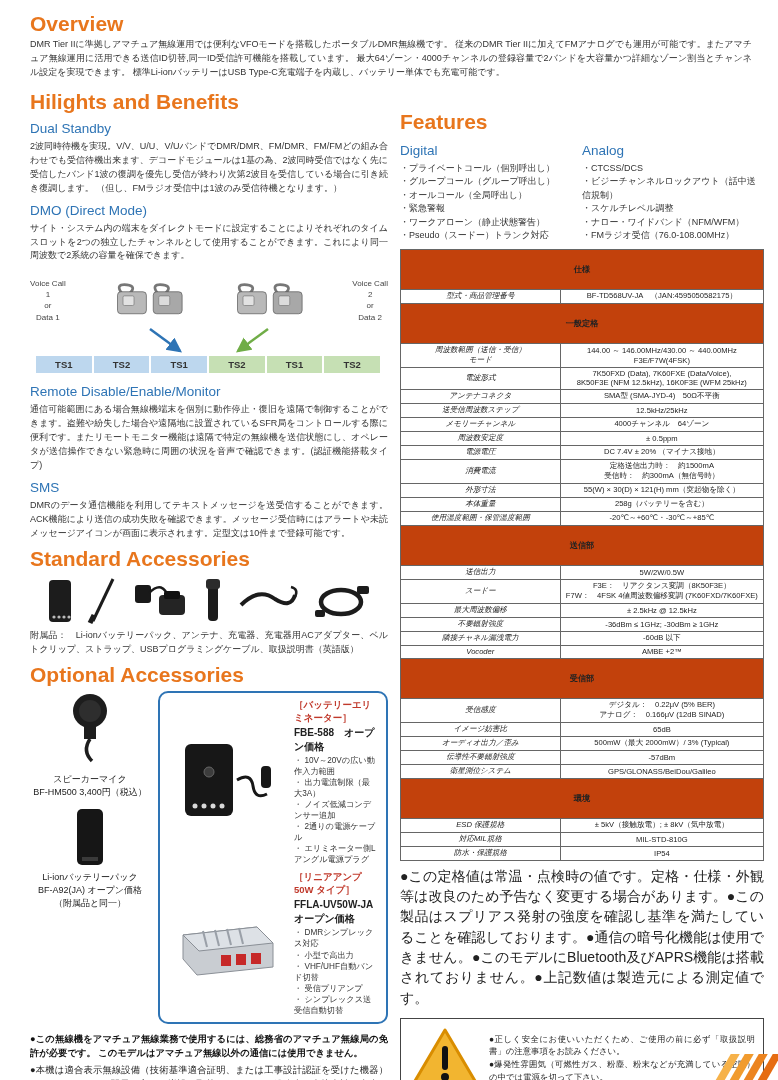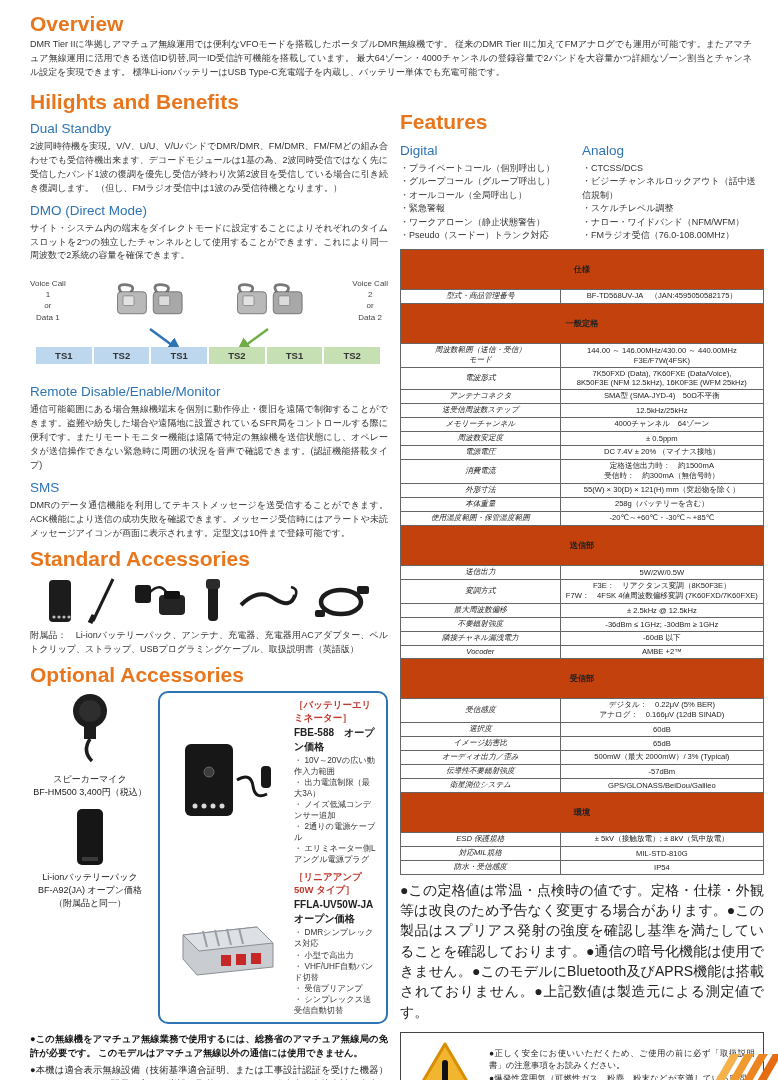--- a/index.html
+++ b/index.html
@@ -18,21 +18,21 @@
   
   .feat-cols{display:flex;gap:0;margin-top:2px;}
   .feat-col{width:50%;}
   .feat-item{font-size:9px;line-height:1.5;color:#333;}
   .feat-item::before{content:"・";}
 
   
   .dmo{position:relative;margin:4px 0 2px 0;height:108px;}
   .dmo-top{display:flex;align-items:center;justify-content:space-between;height:62px;gap:46px;}
   .dmo-label{font-size:8px;color:#444;text-align:center;width:52px;line-height:1.4;white-space:pre-line;}
-  .ts-strip{display:flex;position:absolute;left:6px;right:6px;bottom:13px;height:17px;}
+  .ts-strip{display:flex;position:absolute;left:6px;right:6px;bottom:4px;height:17px;}
   .ts-cell{flex:1;text-align:center;font-size:9.5px;font-weight:bold;color:#333;line-height:17px;border-right:2px solid #fff;}
   .ts-strip .ts-cell:nth-child(-n+3){background:#bdd7ee;}
   .ts-strip .ts-cell:nth-child(n+4){background:#c6e0b4;}
   .dmo-arrows{position:absolute;left:0;top:58px;width:100%;height:30px;}
 
   
   table.spec{border-collapse:collapse;width:100%;margin-top:6px;}
   table.spec td{border:1px solid #666;font-size:7.6px;padding:1.5px 3px;color:#222;}
   table.spec td.sec{background:#c2410c;text-align:center;font-weight:bold;font-size:8.2px;padding:14px;}
   table.spec td.lbl{width:44%;text-align:center;white-space:pre-line;font-style:italic;}
@@ -347,21 +347,21 @@
               <td class="val">-20℃～+60℃・-30℃～+85℃</td>
             </tr>
             <tr>
               <td colspan="2" class="sec">送信部</td>
             </tr>
             <tr>
               <td class="lbl">送信出力</td>
               <td class="val">5W/2W/0.5W</td>
             </tr>
             <tr>
-              <td class="lbl">変調方式</td>
+              <td class="lbl">スードー</td>
               <td class="val">F3E：　リアクタンス変調（8K50F3E）
 F7W：　4FSK 4値周波数偏移変調 (7K60FXD/7K60FXE)</td>
             </tr>
             <tr>
               <td class="lbl">最大周波数偏移</td>
               <td class="val">± 2.5kHz @ 12.5kHz</td>
             </tr>
             <tr>
               <td class="lbl">不要輻射強度</td>
               <td class="val">-36dBm ≤ 1GHz; -30dBm ≥ 1GHz</td>
@@ -376,24 +376,20 @@
             </tr>
             <tr>
               <td colspan="2" class="sec">受信部</td>
             </tr>
             <tr>
               <td class="lbl">受信感度</td>
               <td class="val">デジタル：　0.22μV (5% BER)
 アナログ：　0.166μV (12dB SINAD)</td>
             </tr>
             <tr>
-              <td class="lbl">選択度</td>
-              <td class="val">60dB</td>
-            </tr>
-            <tr>
               <td class="lbl">イメージ妨害比</td>
               <td class="val">65dB</td>
             </tr>
             <tr>
               <td class="lbl">オーディオ出力／歪み</td>
               <td class="val">500mW（最大 2000mW）/ 3% (Typical)</td>
             </tr>
             <tr>
               <td class="lbl">伝導性不要輻射強度</td>
               <td class="val">-57dBm</td>
@@ -407,21 +403,21 @@
             </tr>
             <tr>
               <td class="lbl">ESD 保護規格</td>
               <td class="val">± 5kV（接触放電）; ± 8kV（気中放電）</td>
             </tr>
             <tr>
               <td class="lbl">対応MIL規格</td>
               <td class="val">MIL-STD-810G</td>
             </tr>
             <tr>
-              <td class="lbl">防水・受信感度</td>
+              <td class="lbl">防水・保護規格</td>
               <td class="val">IP54</td>
             </tr>
           </tbody>
         </table>
 
       <div class="note-small">●この定格値は常温・点検時の値です。定格・仕様・外観等は改良のため予告なく変更する場合があります。●この製品はスプリアス発射の強度を確認し基準を満たしていることを確認しております。●通信の暗号化機能は使用できません。●このモデルにBluetooth及びAPRS機能は搭載されておりません。●上記数値は製造元による測定値です。</div>
 
       <div class="warnbox">
         <svg class="warn-tri" width="72" height="64" viewBox="0 0 72 64">
           <path d="M36 4 L69 60 L3 60 Z" fill="#f2b530" stroke="#d98d00" stroke-width="3" stroke-linejoin="round"></path>

